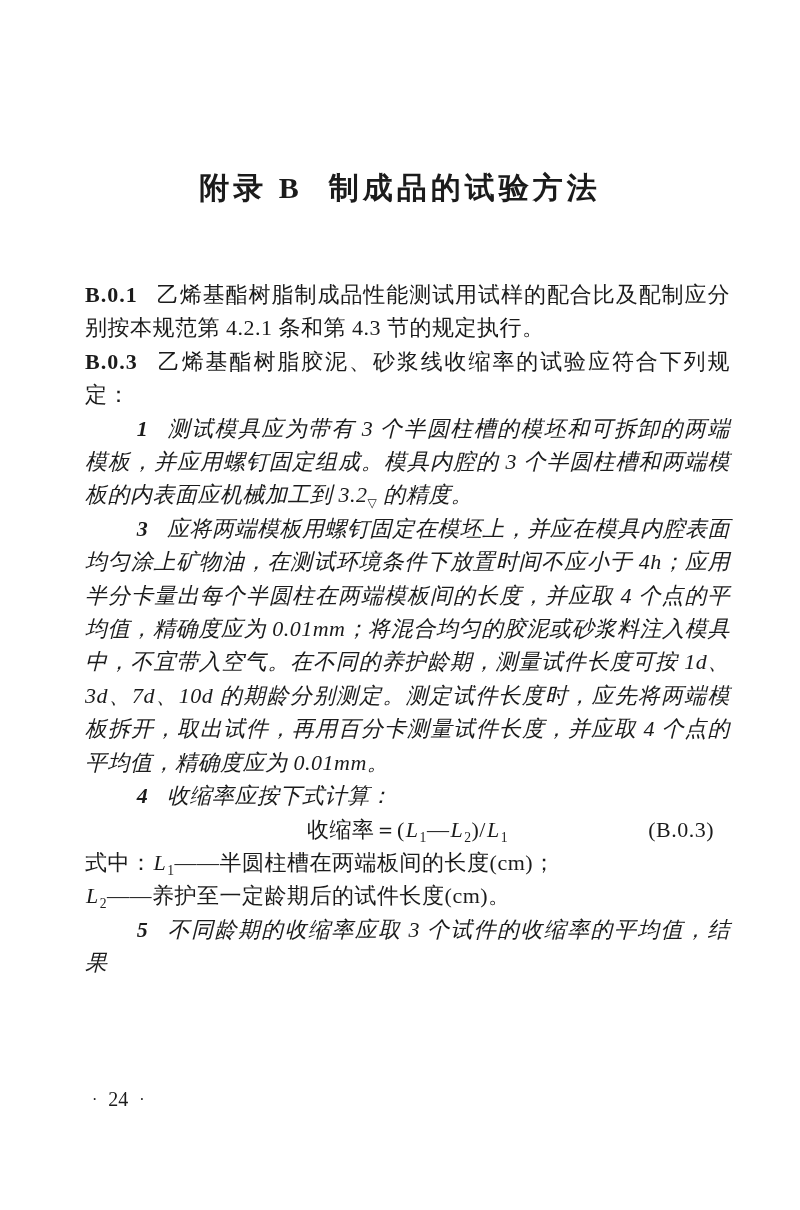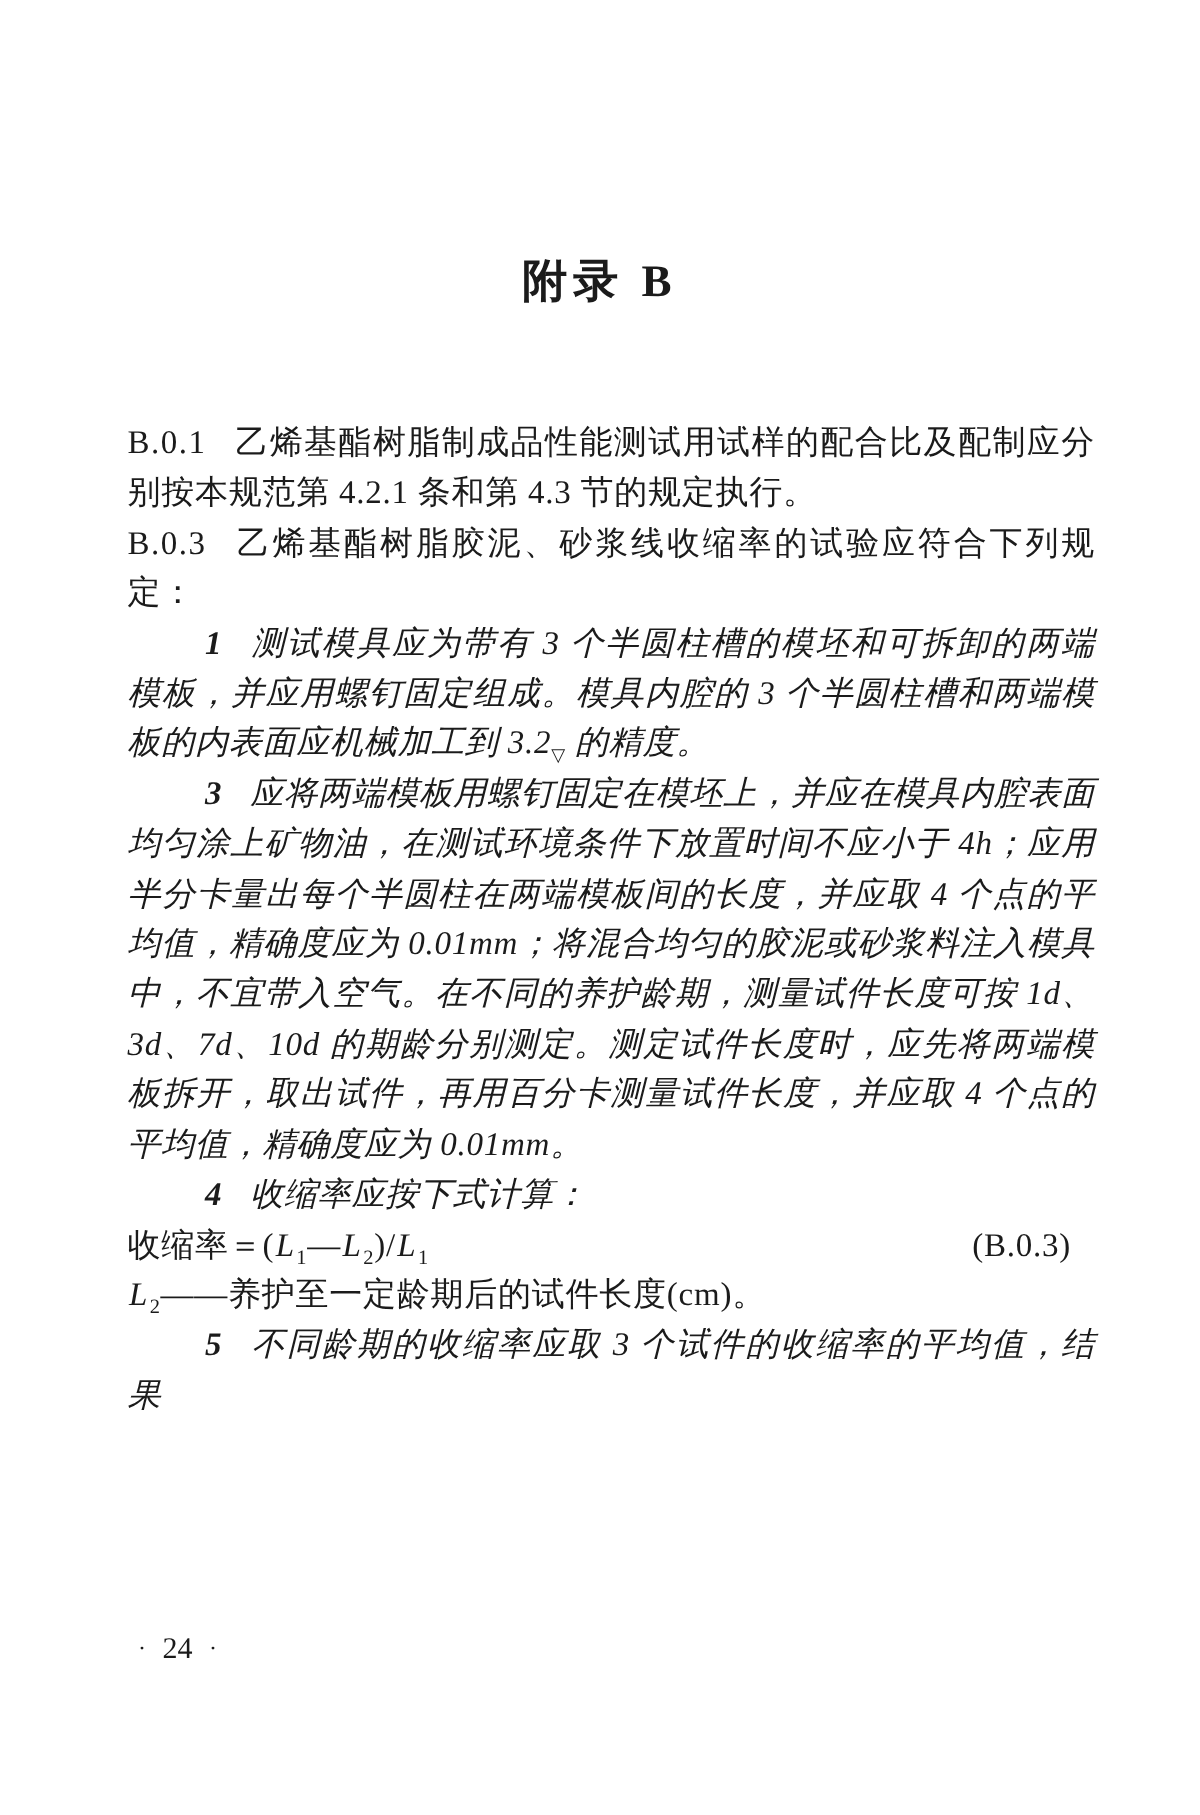--- a/index.html
+++ b/index.html
@@ -25,47 +25,48 @@
   }
   .content {
     margin: 72px 70px 0 85px;
     width: 645px;
     font-size: 22px;
     line-height: 33.4px;
     letter-spacing: 0.5px;
     text-align: justify;
   }
   .content p { margin: 0; padding: 0; }
-  .clabel { font-weight: 400; margin-right: 0.85em; letter-spacing: 1px; }
+  .clabel { font-weight: 700; margin-right: 0.85em; letter-spacing: 1px; }
   .item { text-indent: 2.35em; font-style: italic; }
   .inum { font-weight: 700; margin-right: 0.85em; }
   sub { font-size: 0.62em; line-height: 0; }
   .rough { font-size: 0.55em; }
   i { font-style: italic; padding: 0 1px; }
-  .formula { position: relative; }
+  .formula { text-align: center; position: relative; }
   .eqnum { position: absolute; right: 16px; top: 0; }
   .where2 { padding-left: 3em; }
   .pagenum {
     position: absolute;
     left: 92px;
     top: 1088px;
     display: flex;
     align-items: center;
     gap: 11px;
     font-size: 20px;
   }
   .pagenum .dot { font-size: 16px; }
 </style>
 </head>
 <body>
 
 <div class="page">
 
   <h1 class="title">
     <span>附录 B</span>
+    <span>制成品的试验方法</span>
   </h1>
 
   <div class="content">
 
     <p class="clause">
       <b class="clabel">B.0.1</b><span>乙烯基酯树脂制成品性能测试用试样的配合比及配制应分别按本规范第 4.2.1 条和第 4.3 节的规定执行。</span>
     </p>
 
 
     <p class="clause">
@@ -83,20 +84,23 @@
 
     <p class="item">
       <b class="inum">4</b><span>收缩率应按下式计算：</span>
     </p>
 
     <p class="formula">
       <span><span>收缩率＝(</span><i>L</i><sub>1</sub><span>—</span><i>L</i><sub>2</sub><span>)/</span><i>L</i><sub>1</sub></span>
       <span class="eqnum">(B.0.3)</span>
     </p>
 
+    <p class="where">
+      <span>式中：</span><i>L</i><sub>1</sub><span>——</span><span>半圆柱槽在两端板间的长度(cm)；</span>
+    </p>
 
     <p class="where where2">
       <i>L</i><sub>2</sub><span>——</span><span>养护至一定龄期后的试件长度(cm)。</span>
     </p>
 
     <p class="item">
       <b class="inum">5</b><span>不同龄期的收缩率应取 3 个试件的收缩率的平均值，结果</span>
     </p>
 
   </div>

